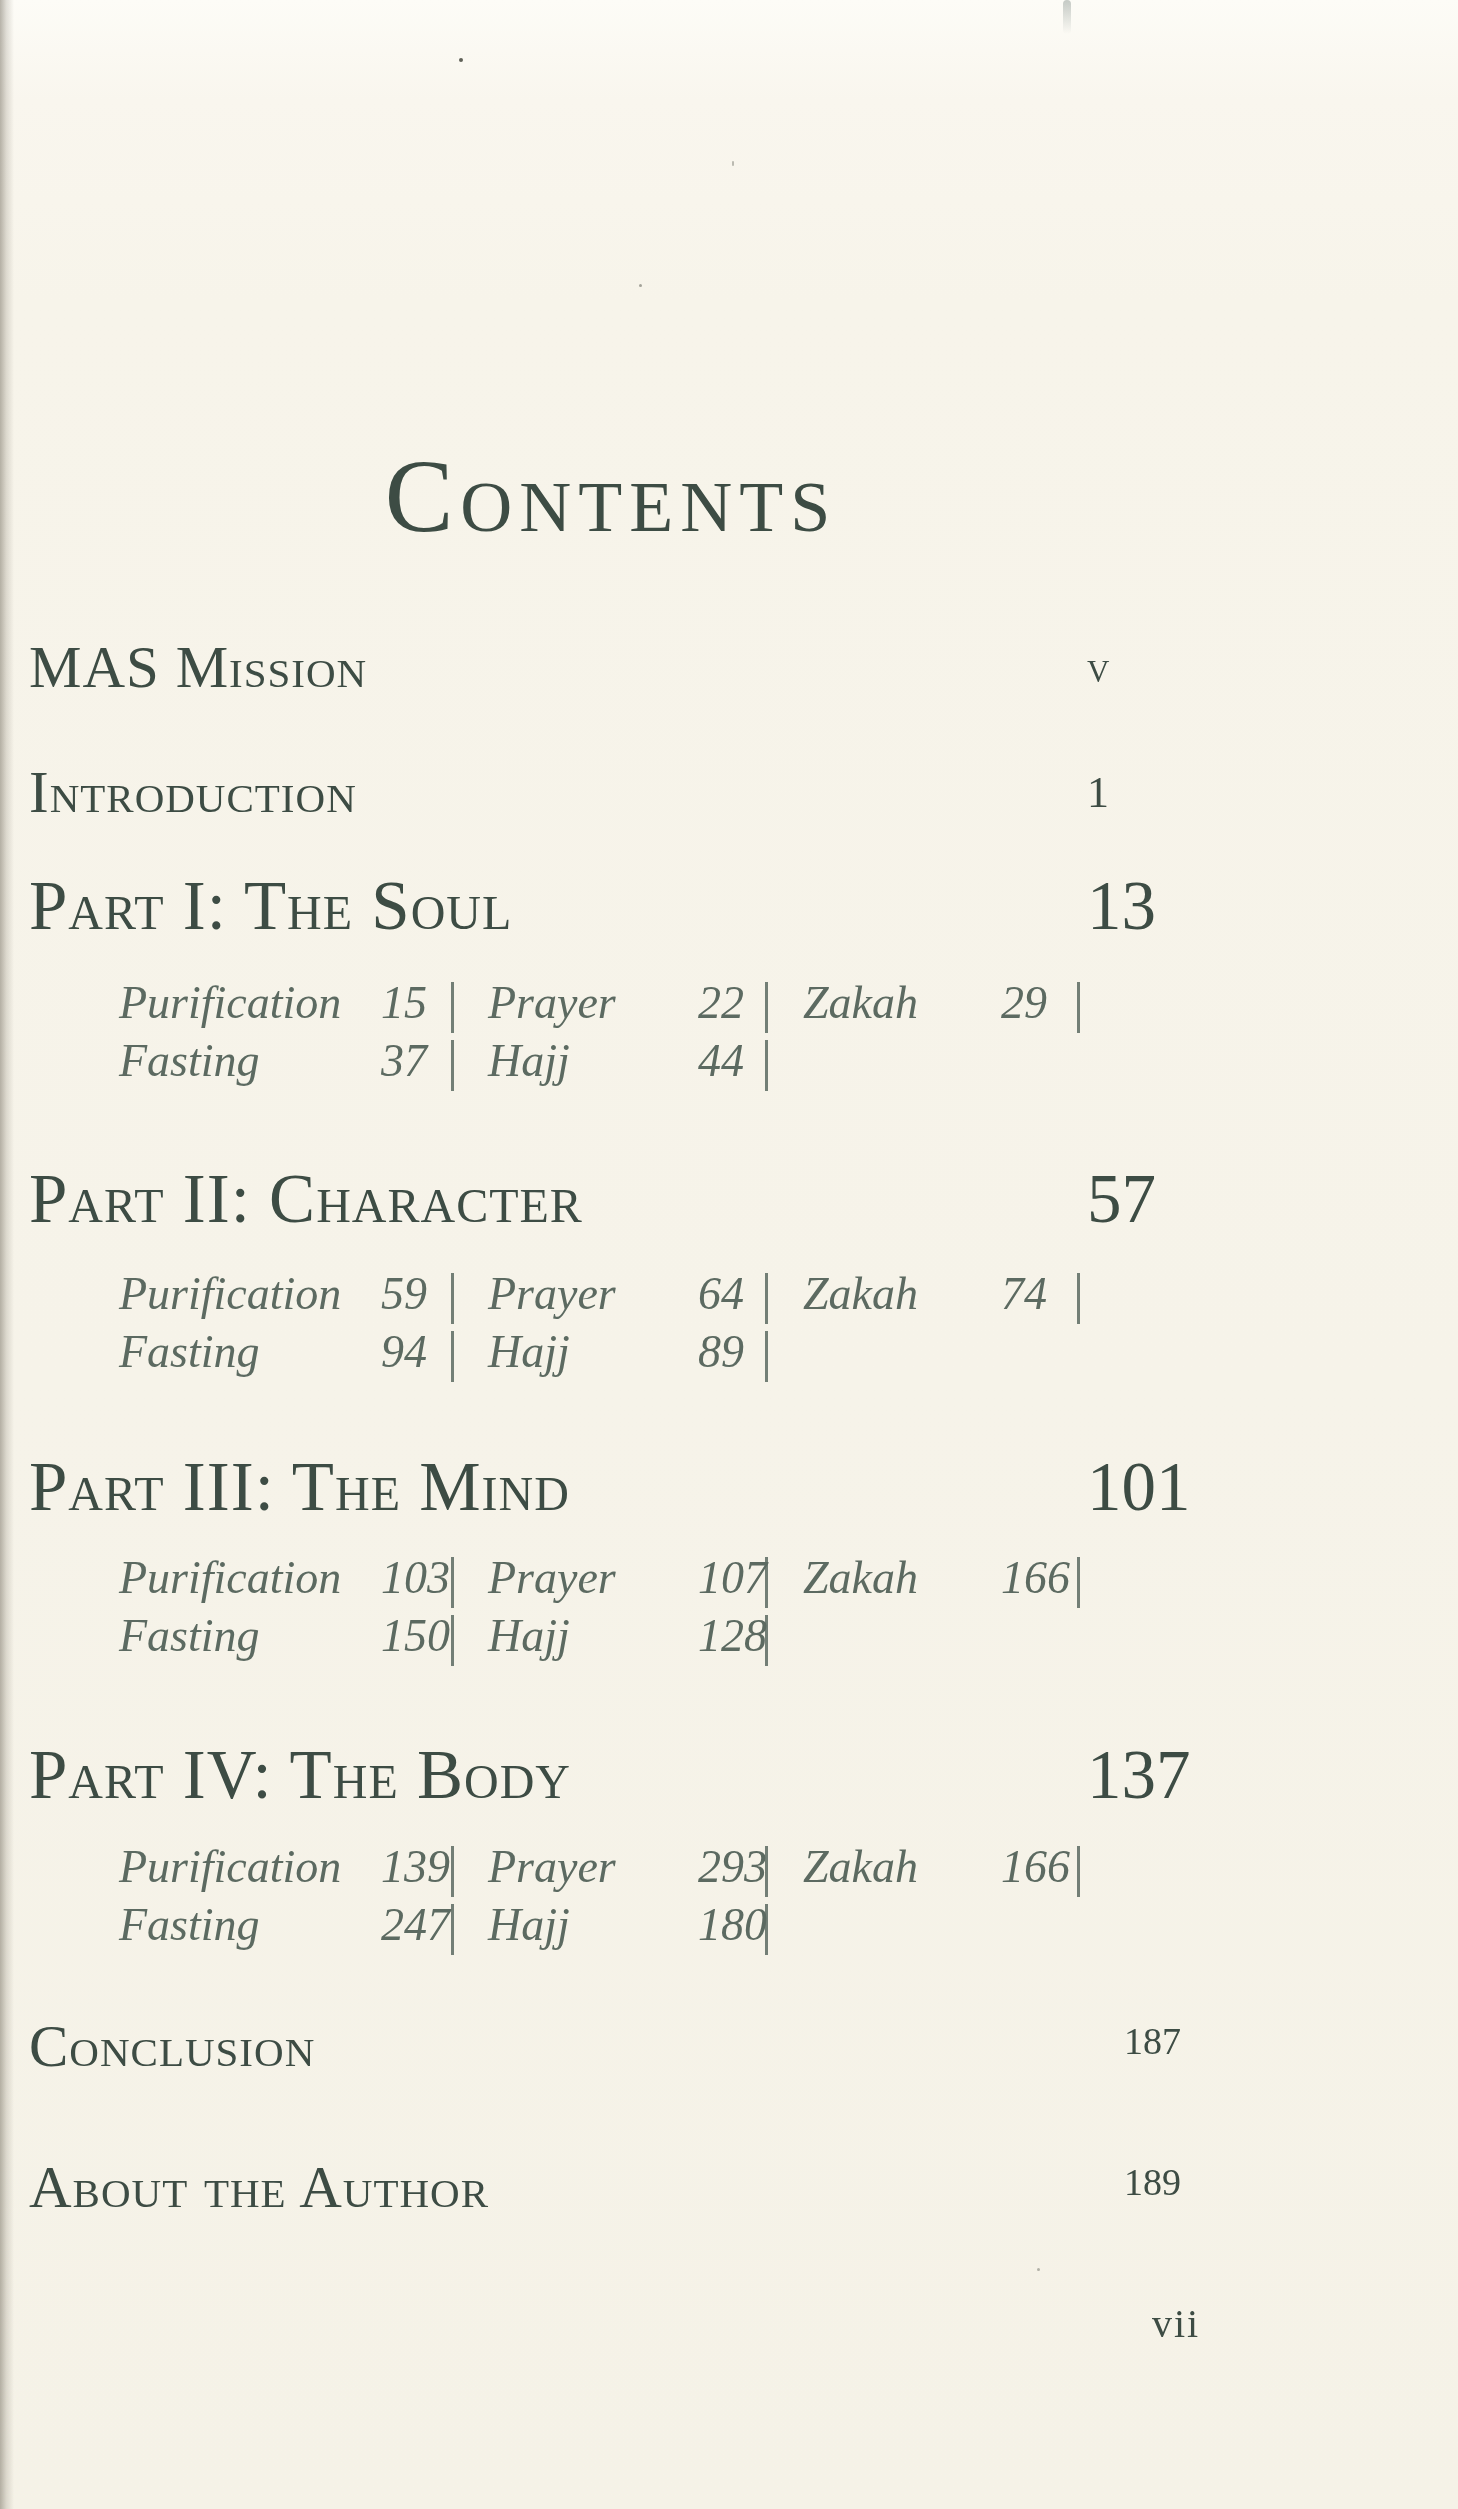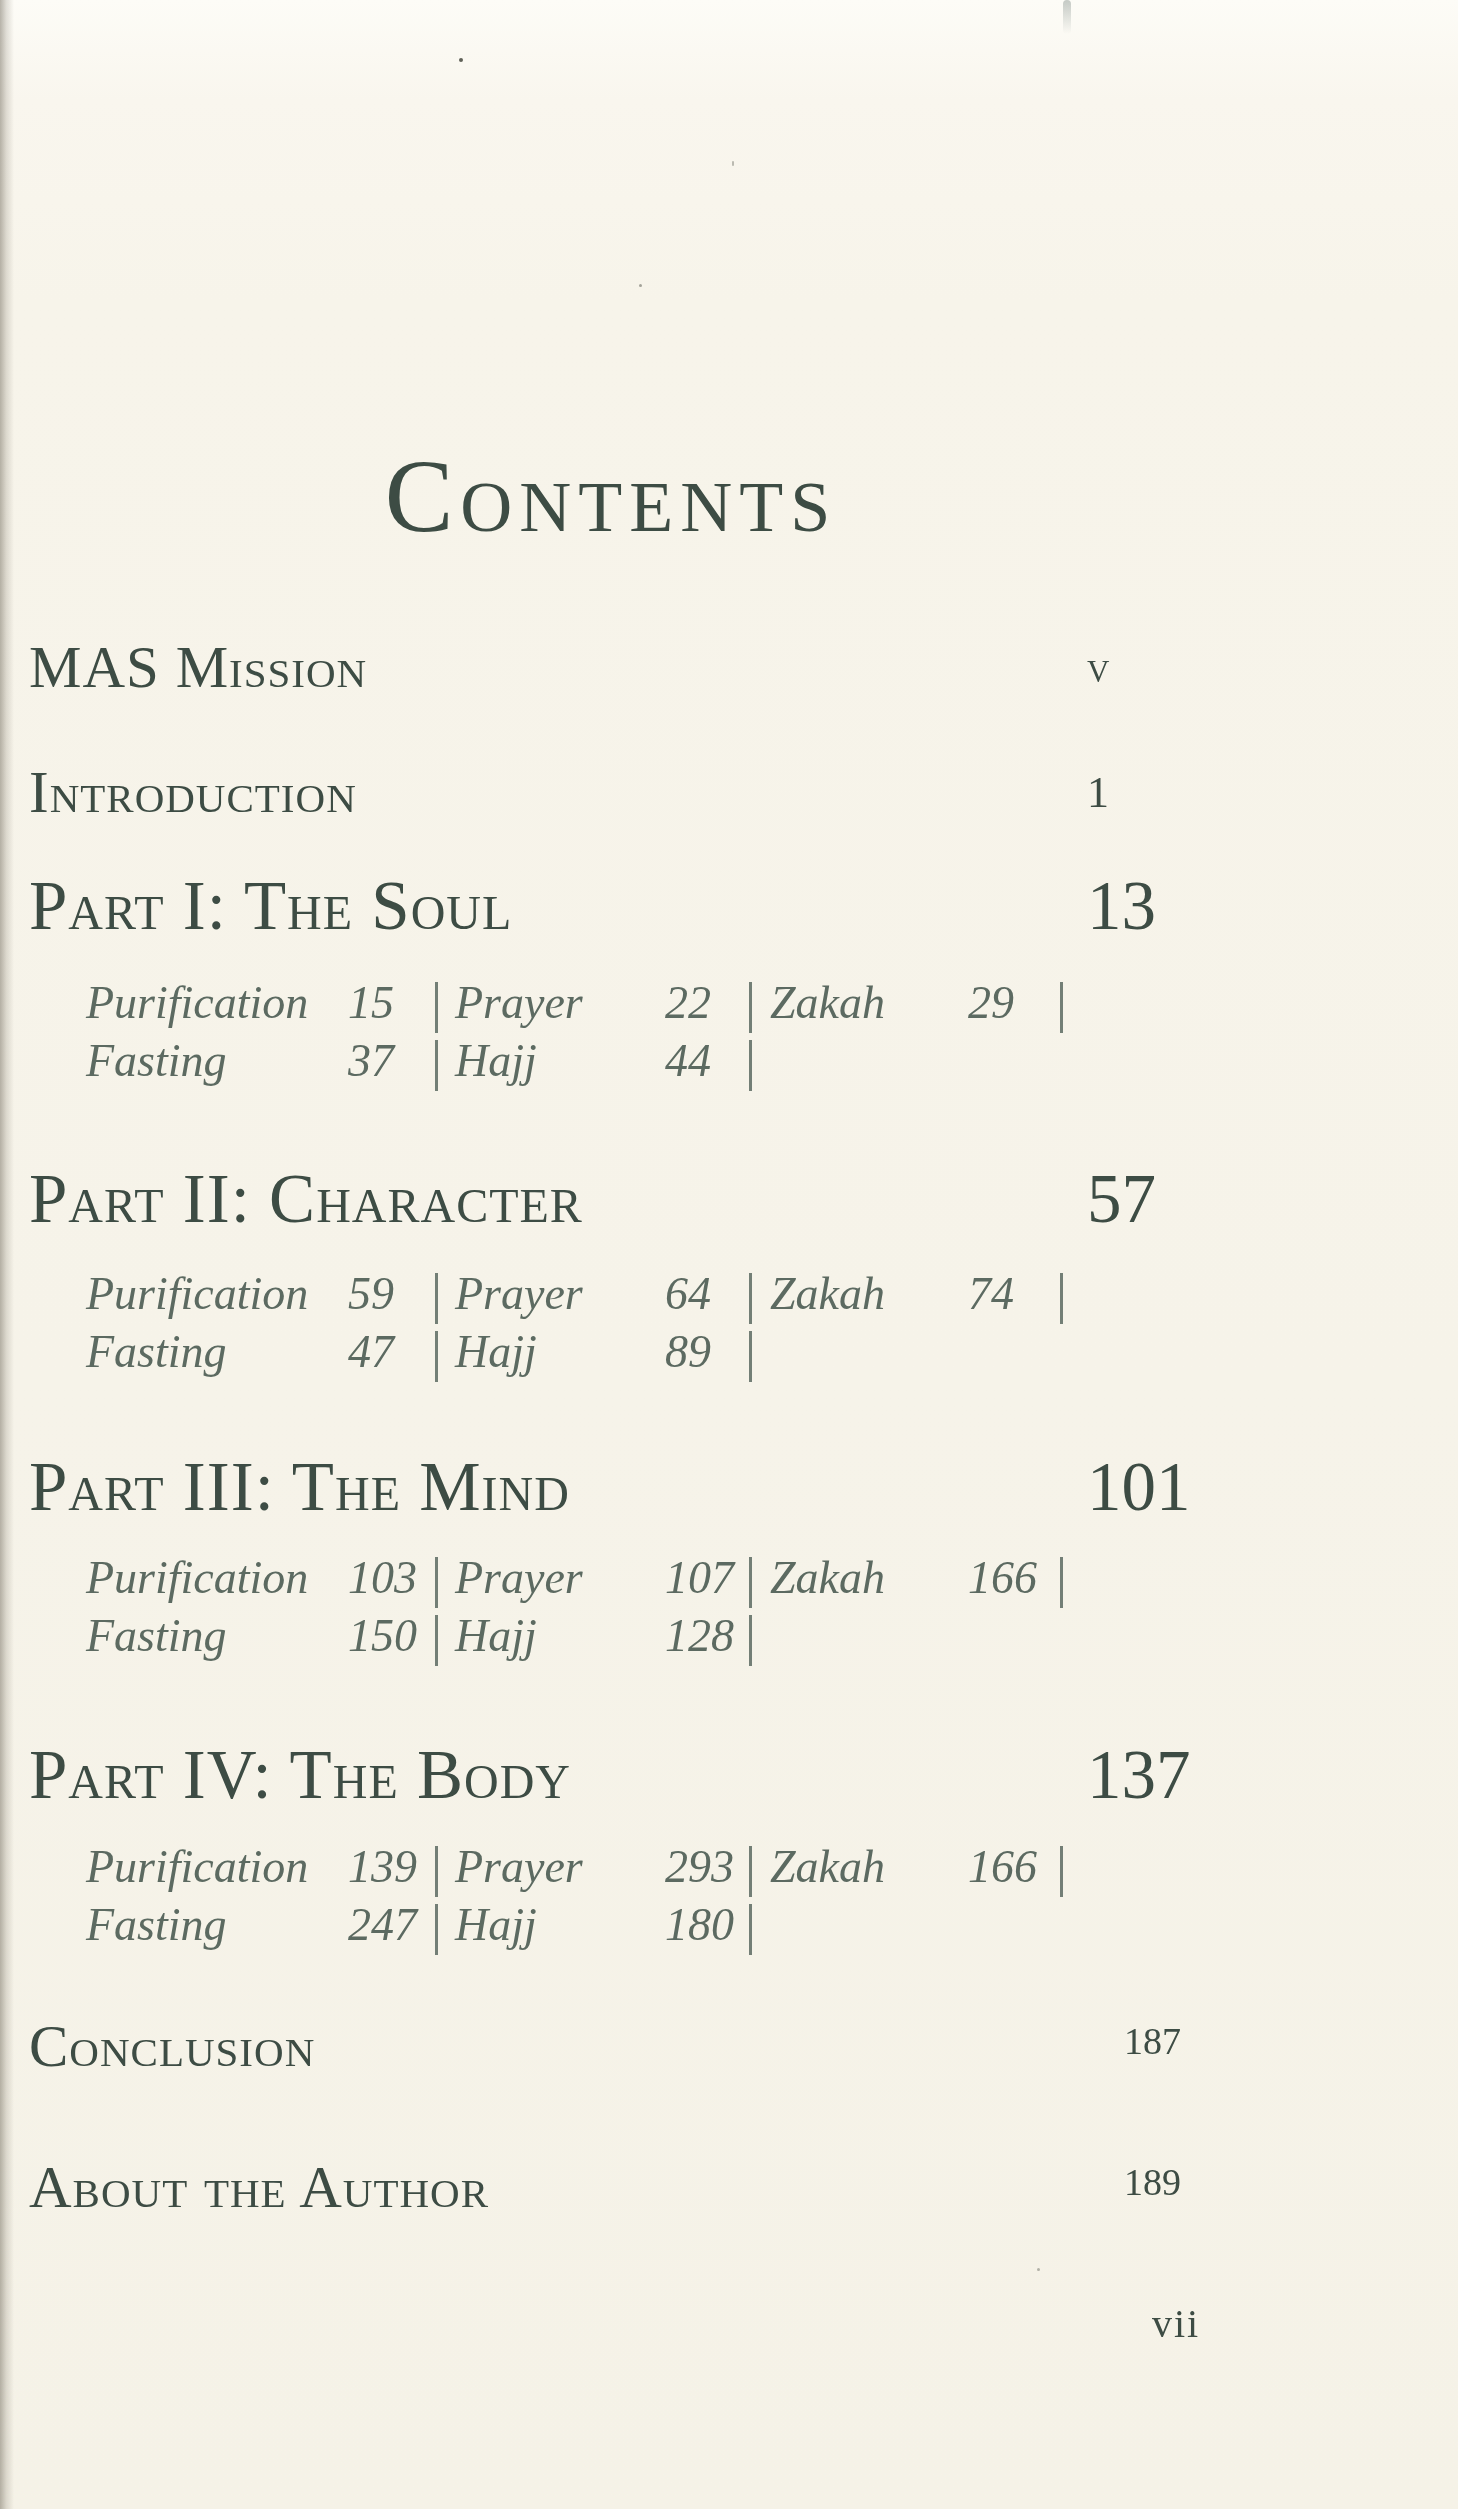--- a/index.html
+++ b/index.html
@@ -48,21 +48,21 @@
   .row.back .pg{font-size:38px;top:5px;margin-left:37px;}
 
   .sections{
     position:absolute;left:86px;
     display:grid;
     grid-template-columns:262px 69px 38px 210px 65px 40px 198px 71px 45px;
     font-style:italic;
     font-size:46px;
     color:var(--ink-light,#5c6a61);
   }
-  .sections .cell{line-height:55px;white-space:nowrap;}
+  .sections .cell{line-height:55px;white-space:nowrap;margin-left:33px;}
   .sections .num{text-align:left;}
   .sections .div{display:flex;justify-content:center;align-items:flex-start;}
   .sections .div i{display:block;width:3px;height:51px;margin-top:7px;background:var(--ink-light,#5c6a61);opacity:.85;}
 
   .folio{
     position:absolute;top:2304px;left:1152px;
     font-size:40px;line-height:1;letter-spacing:2px;
     color:var(--ink,#3d4c44);
   }
 </style>
@@ -133,21 +133,21 @@
         <div class="cell num">64</div>
         <div class="cell div">
           <i></i>
         </div>
         <div class="cell">Zakah</div>
         <div class="cell num">74</div>
         <div class="cell div">
           <i></i>
         </div>
         <div class="cell">Fasting</div>
-        <div class="cell num">47</div>
+        <div class="cell num">94</div>
         <div class="cell div">
           <i></i>
         </div>
         <div class="cell">Hajj</div>
         <div class="cell num">89</div>
         <div class="cell div">
           <i></i>
         </div>
       </div>
       <div class="row part" style="top: 1453px;">

